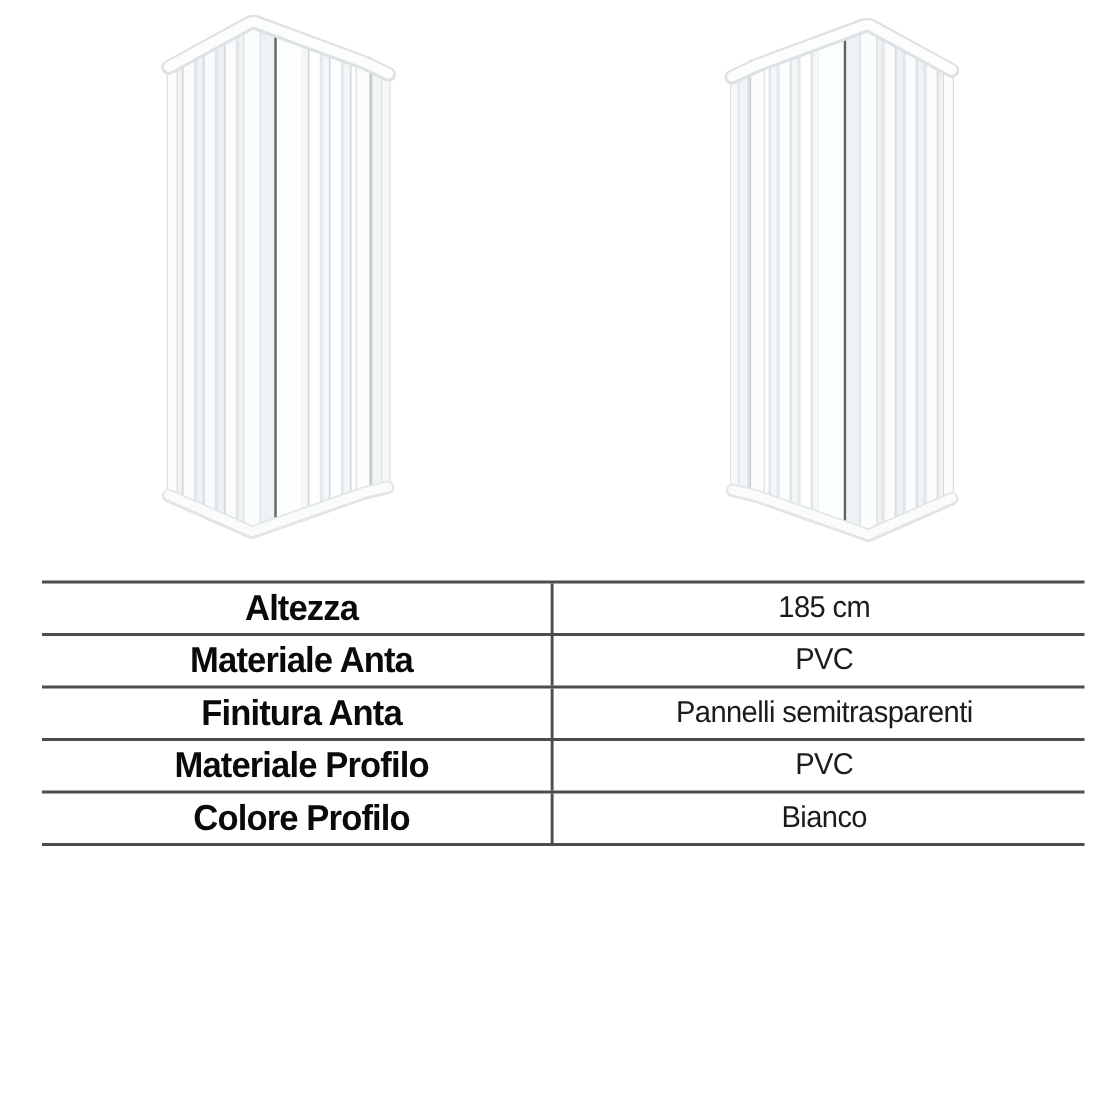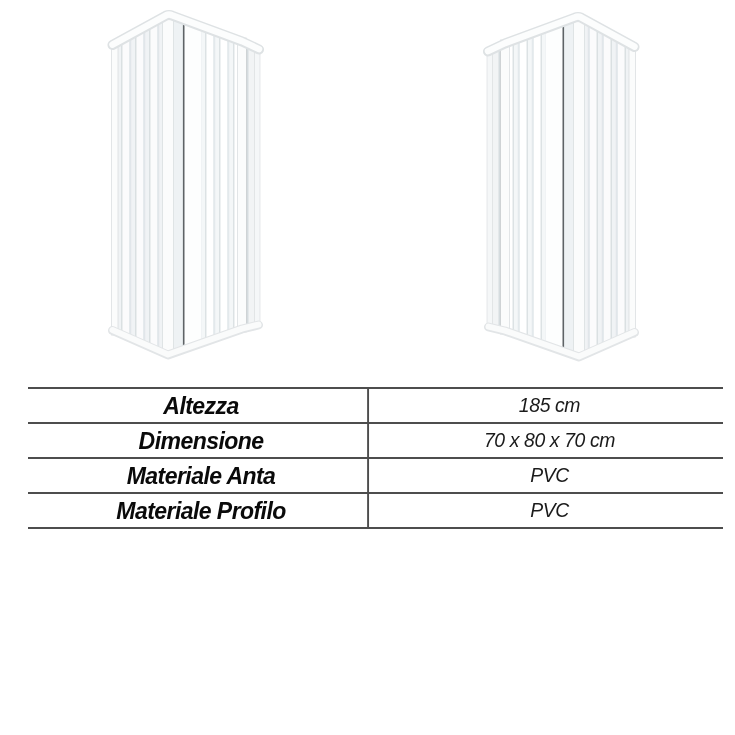--- a/index.html
+++ b/index.html
@@ -19,21 +19,20 @@
     overflow: hidden;
   }
   .stage { position: relative; width: 735px; height: 735px; background: var(--background); }
   .hero { position: absolute; left: 0; top: 0; display: block; }
 
   .spec-table {
     position: absolute;
     left: 28px; top: 387px;
     width: 695px;
     border-bottom: 2px solid var(--table-line);
-    font-style: italic;
   }
   .spec-row {
     display: flex;
     height: 35px;
     border-top: 2px solid var(--table-line);
     align-items: stretch;
   }
   .spec-label {
     width: 348px;
     border-right: 2px solid var(--table-line);
@@ -115,26 +114,30 @@
       <use href="#enc" transform="translate(637,10) scale(-1,1)"></use>
     </g>
   </svg>
 
   <div class="spec-table">
     <div class="spec-row">
       <div class="spec-label">Altezza</div>
       <div class="spec-value">185 cm</div>
     </div>
     <div class="spec-row">
-      <div class="spec-label">Dimensione</div>
-      <div class="spec-value">70 x 80 x 70 cm</div>
-    </div>
-    <div class="spec-row">
       <div class="spec-label">Materiale Anta</div>
       <div class="spec-value">PVC</div>
     </div>
     <div class="spec-row">
+      <div class="spec-label">Finitura Anta</div>
+      <div class="spec-value">Pannelli semitrasparenti</div>
+    </div>
+    <div class="spec-row">
       <div class="spec-label">Materiale Profilo</div>
       <div class="spec-value">PVC</div>
+    </div>
+    <div class="spec-row">
+      <div class="spec-label">Colore Profilo</div>
+      <div class="spec-value">Bianco</div>
     </div>
   </div>
 
 </div>
 
 </body></html>

